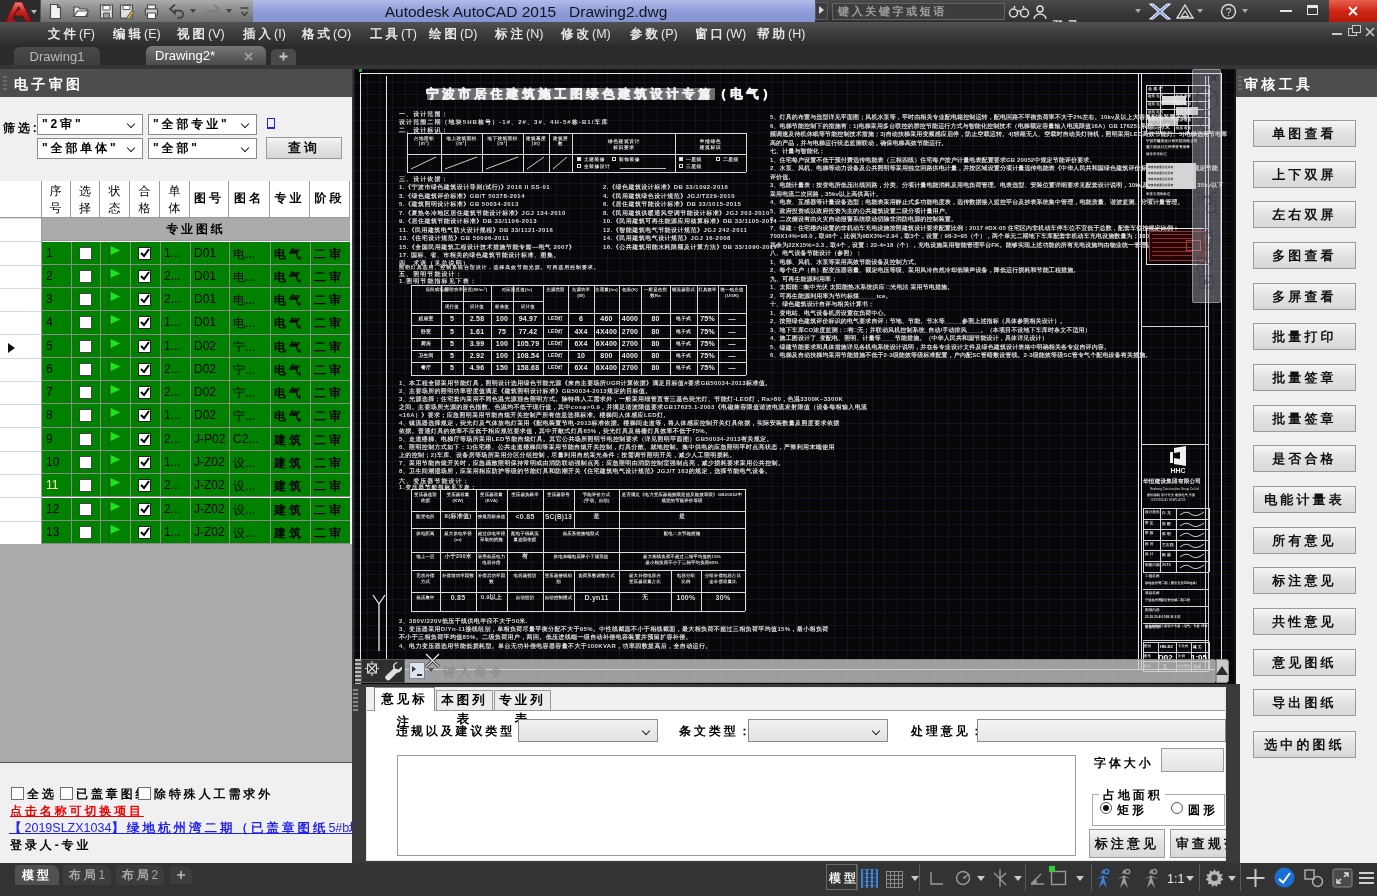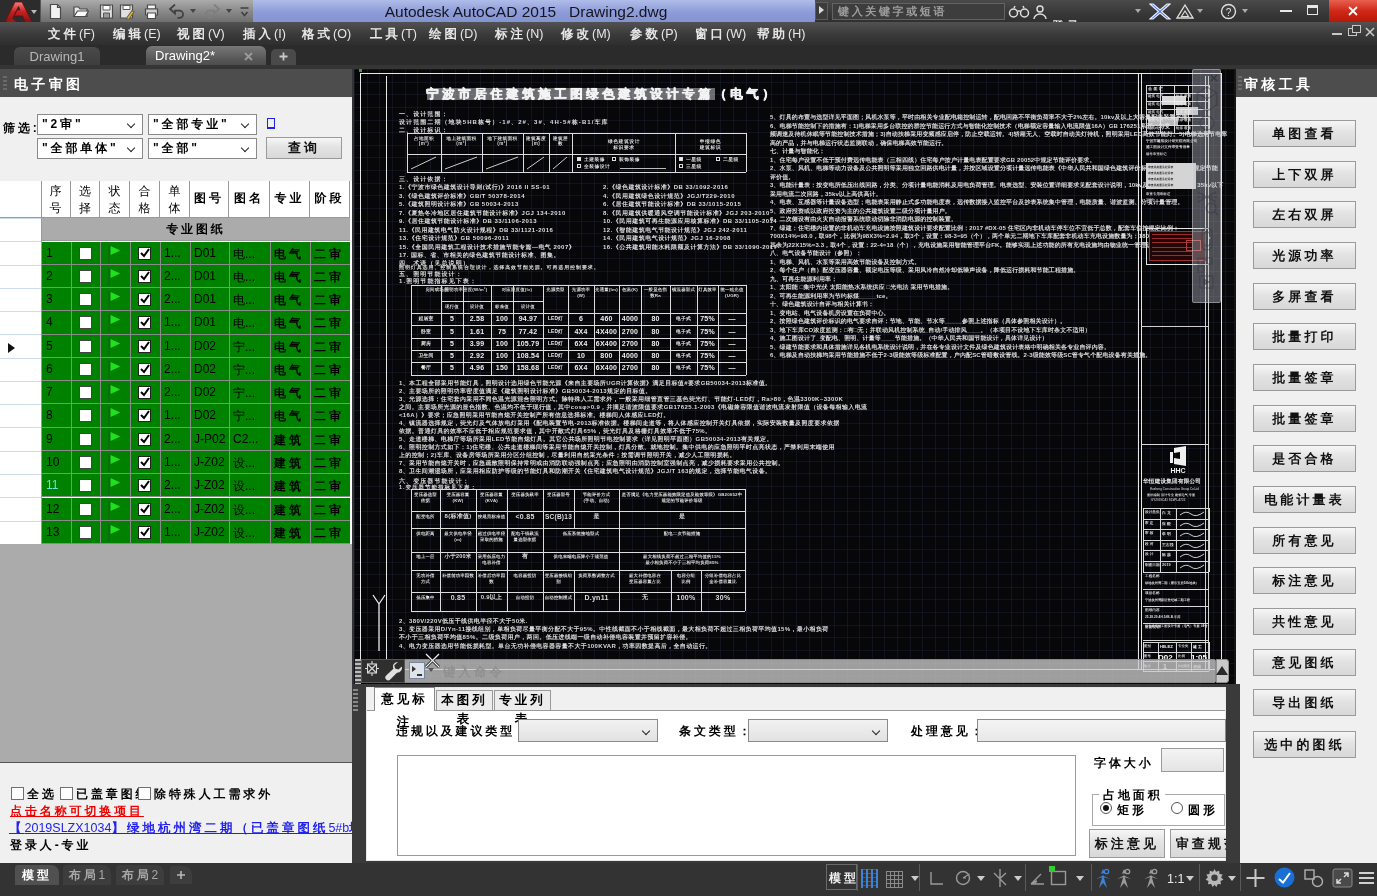--- a/index.html
+++ b/index.html
@@ -397,21 +397,21 @@
 <div class="ab cj" style="left:314px;top:454.9px;color:#000;font-size:12px">二审</div>
 <div class="ab" style="left:42px;top:474.2px;width:308px;height:23.27px;background:#008100;border-bottom:1px solid #8a8a8a"></div>
 <div class="ab" style="left:71px;top:474.2px;width:1px;height:23.27px;background:#8a8a8a"></div>
 <div class="ab" style="left:100px;top:474.2px;width:1px;height:23.27px;background:#8a8a8a"></div>
 <div class="ab" style="left:130px;top:474.2px;width:1px;height:23.27px;background:#8a8a8a"></div>
 <div class="ab" style="left:160px;top:474.2px;width:1px;height:23.27px;background:#8a8a8a"></div>
 <div class="ab" style="left:190px;top:474.2px;width:1px;height:23.27px;background:#8a8a8a"></div>
 <div class="ab" style="left:229px;top:474.2px;width:1px;height:23.27px;background:#8a8a8a"></div>
 <div class="ab" style="left:270px;top:474.2px;width:1px;height:23.27px;background:#8a8a8a"></div>
 <div class="ab" style="left:310px;top:474.2px;width:1px;height:23.27px;background:#8a8a8a"></div>
-<div class="ab" style="left:46px;top:478.2px;color:#5eead4;font-size:12px">11</div>
+<div class="ab" style="left:46px;top:478.2px;color:#fef9c3;font-size:12px">11</div>
 <div class="ab" style="left:79px;top:479.2px;width:13px;height:13px;background:#fff;border:1px solid #444"></div>
 <svg class="ab" style="left:107px;top:477.2px" width="15" height="18" viewBox="0 0 15 18">
     <path d="M2 0 V18" stroke="#0c6e0c" stroke-width="2"></path>
     <path d="M3.2 0.5 L14 5.5 L3.2 10.5 Z" fill="#1ee21e" stroke="#0a5c0a" stroke-width=".5"></path>
   </svg>
 <div class="ab" style="left:138px;top:479.2px;width:13px;height:13px;background:#fff;border:1px solid #222"></div>
 <svg class="ab" style="left:139px;top:479.2px" width="12" height="12" viewBox="0 0 12 12">
     <path d="M2 6 L5 9 L10 2" fill="none" stroke="#000" stroke-width="2"></path>
   </svg>
 <div class="ab" style="left:164px;top:478.2px;color:#000;font-size:12px">2...</div>
@@ -494,21 +494,21 @@
 <div class="ab" style="left:9px;top:820px;color:#2222ee;font-size:12.5px;text-decoration:underline"><span class="cj">【</span>2019SLZX1034<span class="cj">】绿地杭州湾二期（已盖章图纸</span>5#b<span class="cj">地块）</span></div>
 <div class="ab" style="left:10px;top:837px;color:#000;font-size:12px"><span class="cj">登录人-专业</span></div>
 <div class="ab" style="left:1234px;top:69px;width:2px;height:794px;background:#151515"></div>
 <div class="ab" style="left:1236px;top:69px;width:141px;height:794px;background:#f0f0f0"></div>
 <div class="ab" style="left:1236px;top:69px;width:141px;height:28px;background:#4d4d4d"></div>
 <div class="ab" style="left:1238px;top:76px;width:4px;height:14px;background:repeating-linear-gradient(#6a6a6a 0 2px,#4d4d4d 2px 4px)"></div>
 <div class="ab cj" style="left:1244px;top:76px;color:#fff;font-size:14px">审核工具</div>
 <div class="btn cj" style="left:1253px;top:120px;width:103px;height:27px;line-height:25px">单图查看</div>
 <div class="btn cj" style="left:1253px;top:161px;width:103px;height:27px;line-height:25px">上下双屏</div>
 <div class="btn cj" style="left:1253px;top:201px;width:103px;height:27px;line-height:25px">左右双屏</div>
-<div class="btn cj" style="left:1253px;top:242px;width:103px;height:27px;line-height:25px">光源功率</div>
+<div class="btn cj" style="left:1253px;top:242px;width:103px;height:27px;line-height:25px">多图查看</div>
 <div class="btn cj" style="left:1253px;top:283px;width:103px;height:27px;line-height:25px">多屏查看</div>
 <div class="btn cj" style="left:1253px;top:323px;width:103px;height:27px;line-height:25px">批量打印</div>
 <div class="btn cj" style="left:1253px;top:364px;width:103px;height:27px;line-height:25px">批量签章</div>
 <div class="btn cj" style="left:1253px;top:405px;width:103px;height:27px;line-height:25px">批量签章</div>
 <div class="btn cj" style="left:1253px;top:445px;width:103px;height:27px;line-height:25px">是否合格</div>
 <div class="btn cj" style="left:1253px;top:486px;width:103px;height:27px;line-height:25px">电能计量表</div>
 <div class="btn cj" style="left:1253px;top:527px;width:103px;height:27px;line-height:25px">所有意见</div>
 <div class="btn cj" style="left:1253px;top:567px;width:103px;height:27px;line-height:25px">标注意见</div>
 <div class="btn cj" style="left:1253px;top:608px;width:103px;height:27px;line-height:25px">共性意见</div>
 <div class="btn cj" style="left:1253px;top:649px;width:103px;height:27px;line-height:25px">意见图纸</div>

